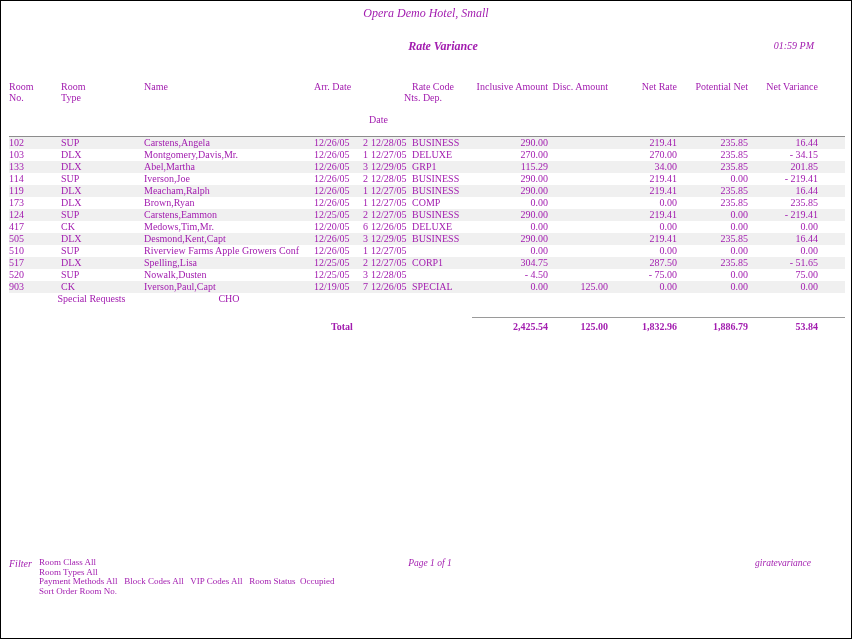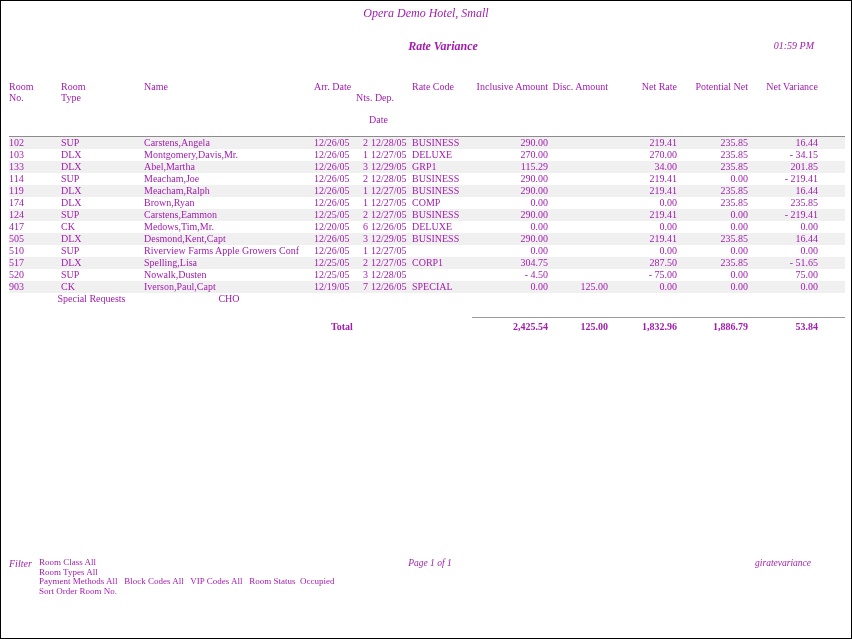--- a/index.html
+++ b/index.html
@@ -26,21 +26,21 @@
   col.c5{width:12px} col.c6{width:42px} col.c7{width:62px} col.c8{width:76px}
   col.c9{width:60px} col.c10{width:69px} col.c11{width:71px} col.c12{width:97px}
   th {
     font-weight:normal; font-size:10px; text-align:left; vertical-align:top;
     padding:0; line-height:11px; height:29px; border-bottom:1px solid #8c8c8c;
     white-space:pre-line; overflow:visible;
   }
   th.num { text-align:right; }
   th.c12h { padding-right:27px; }
   th.c7h { padding-left:2px; }
-  .ntsdep-line1 { white-space:nowrap; }
+  .ntsdep-line1 { white-space:nowrap;margin-left:48px; }
   .ntsdep-line2 { padding-left:13px; }
   td {
     padding:0; height:12px; line-height:12px; font-size:10px;
     white-space:nowrap; overflow:hidden; vertical-align:middle;
   }
   td.num { text-align:right; }
   td.c6d { padding-left:3px; }
   td.c7d { padding-left:2px; }
   td.c12d { padding-right:27px; }
   tr.alt { background:#f0f0f0; }
@@ -143,21 +143,21 @@
       <td class="c7d">GRP1</td>
       <td class="num">115.29</td>
       <td class="num"></td>
       <td class="num">34.00</td>
       <td class="num">235.85</td>
       <td class="num c12d">201.85</td>
     </tr>
         <tr>
       <td>114</td>
       <td>SUP</td>
-      <td>Meacham,Joe</td>
+      <td>Iverson,Joe</td>
       <td>12/26/05</td>
       <td class="num">2</td>
       <td class="c6d">12/28/05</td>
       <td class="c7d">BUSINESS</td>
       <td class="num">290.00</td>
       <td class="num"></td>
       <td class="num">219.41</td>
       <td class="num">0.00</td>
       <td class="num c12d">- 219.41</td>
     </tr>
@@ -169,21 +169,21 @@
       <td class="num">1</td>
       <td class="c6d">12/27/05</td>
       <td class="c7d">BUSINESS</td>
       <td class="num">290.00</td>
       <td class="num"></td>
       <td class="num">219.41</td>
       <td class="num">235.85</td>
       <td class="num c12d">16.44</td>
     </tr>
         <tr>
-      <td>174</td>
+      <td>173</td>
       <td>DLX</td>
       <td>Brown,Ryan</td>
       <td>12/26/05</td>
       <td class="num">1</td>
       <td class="c6d">12/27/05</td>
       <td class="c7d">COMP</td>
       <td class="num">0.00</td>
       <td class="num"></td>
       <td class="num">0.00</td>
       <td class="num">235.85</td>

